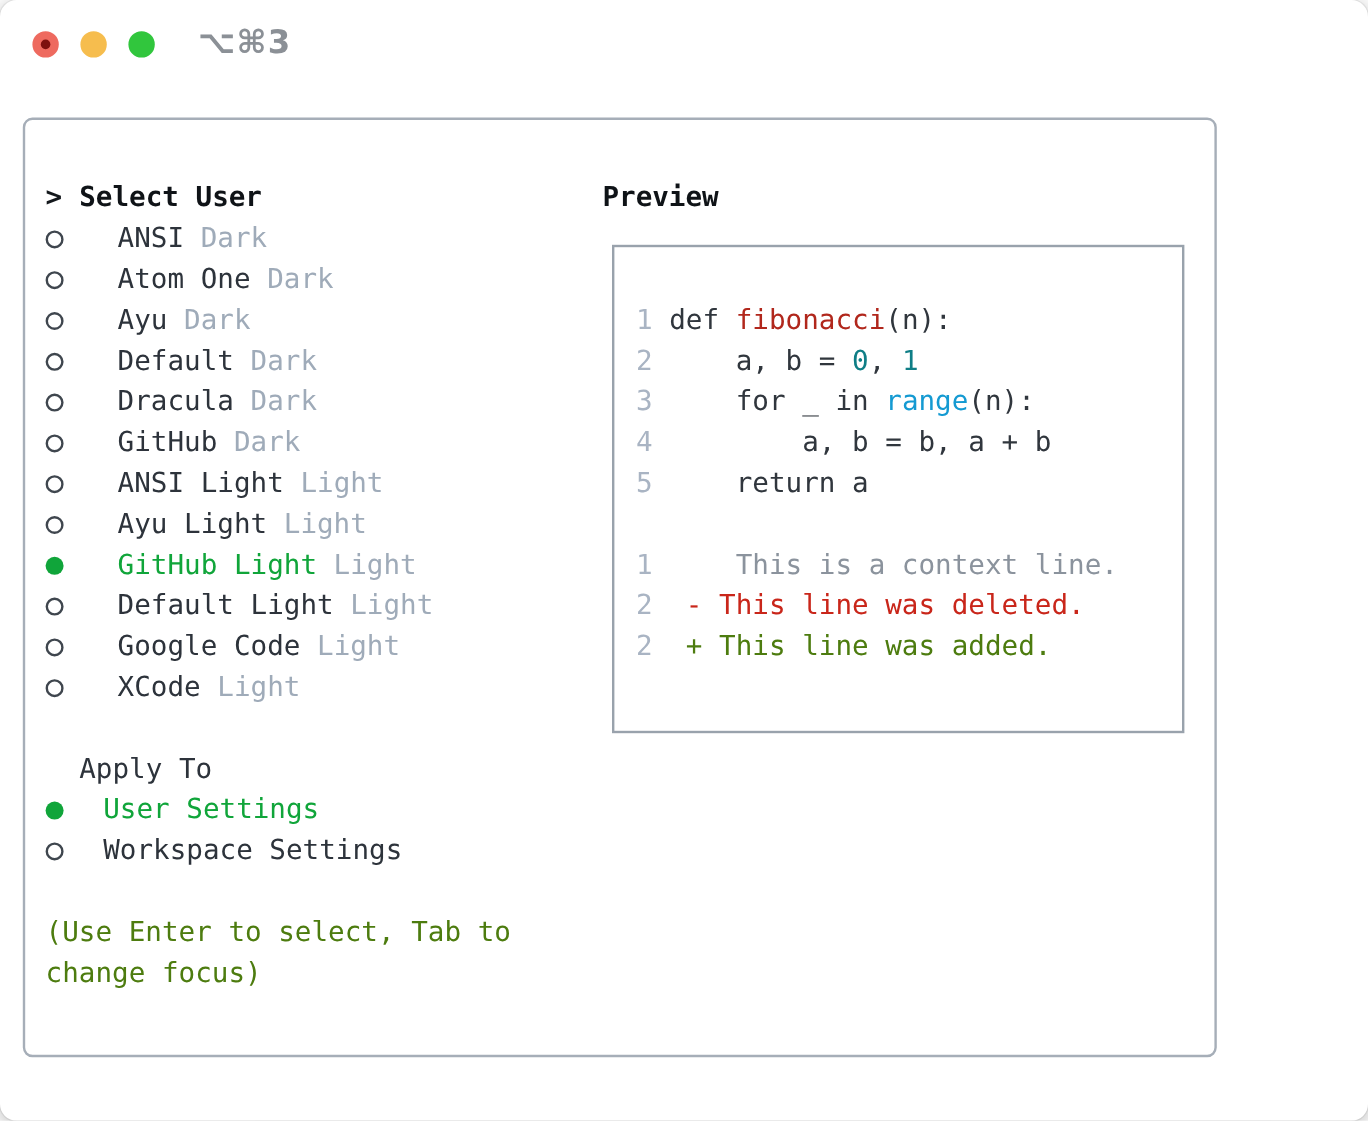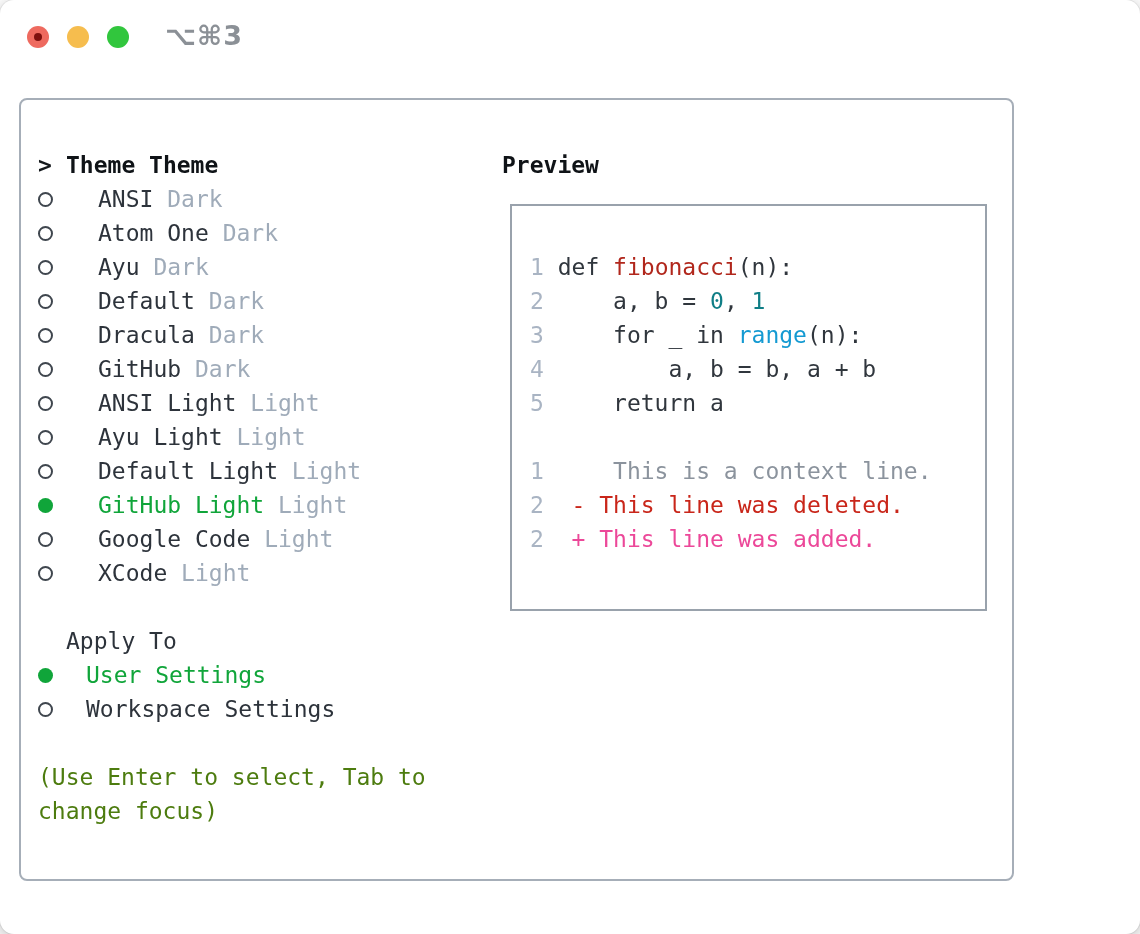--- a/index.html
+++ b/index.html
@@ -37,39 +37,39 @@
   .preview-box{position:absolute;left:489px;top:104px;width:477px;height:407px;border:2px solid #99a2ac;
                box-sizing:border-box;background:#ffffff;padding:44px 0 16px 18px;overflow:hidden;}
   .code-line{white-space:pre;font-size:23px;line-height:34px;height:34px;}
   .ln{display:inline-block;width:1ch;color:#a9b4c3;}
   .c-code{color:#30363d;}
   .c-fn{color:#b1271c;}
   .c-num{color:#0f7e86;}
   .c-call{color:#149ad2;}
   .c-ctx{color:#8b939d;}
   .c-del{color:#c9261a;}
-  .c-add{color:#ec4899;}
+  .c-add{color:#4d7c0f;}
 </style>
 </head>
 <body>
 
 <div class="window">
   <div class="titlebar">
     <span class="light red"></span>
     <span class="light yellow"></span>
     <span class="light green"></span>
     <span class="win-title">⌥⌘3</span>
   </div>
 
   <div class="panel">
 
     <div class="left-col">
       <div class="row">
         <span class="bullet prompt">&gt;</span>
-        <span class="bold">Theme Theme</span>
+        <span class="bold">Select User</span>
       </div>
 
       <div id="themes">
   <div class="row">
     <span class="bullet"><span class="ring"></span></span>
     <span><span class="tname">ANSI</span><span class="variant"> Dark</span></span>
   </div>
 
   <div class="row">
     <span class="bullet"><span class="ring"></span></span>
@@ -99,28 +99,28 @@
   <div class="row">
     <span class="bullet"><span class="ring"></span></span>
     <span><span class="tname">ANSI Light</span><span class="variant"> Light</span></span>
   </div>
 
   <div class="row">
     <span class="bullet"><span class="ring"></span></span>
     <span><span class="tname">Ayu Light</span><span class="variant"> Light</span></span>
   </div>
 
+  <div class="row selected">
+    <span class="bullet"><span class="ring"></span></span>
+    <span><span class="tname">GitHub Light</span><span class="variant"> Light</span></span>
+  </div>
+
   <div class="row">
     <span class="bullet"><span class="ring"></span></span>
     <span><span class="tname">Default Light</span><span class="variant"> Light</span></span>
-  </div>
-
-  <div class="row selected">
-    <span class="bullet"><span class="ring"></span></span>
-    <span><span class="tname">GitHub Light</span><span class="variant"> Light</span></span>
   </div>
 
   <div class="row">
     <span class="bullet"><span class="ring"></span></span>
     <span><span class="tname">Google Code</span><span class="variant"> Light</span></span>
   </div>
 
   <div class="row">
     <span class="bullet"><span class="ring"></span></span>
     <span><span class="tname">XCode</span><span class="variant"> Light</span></span>

